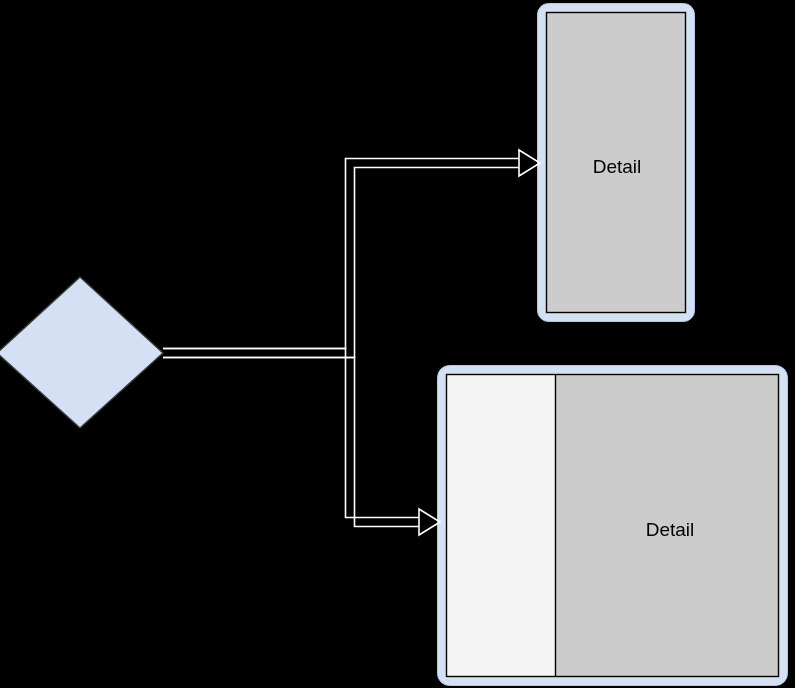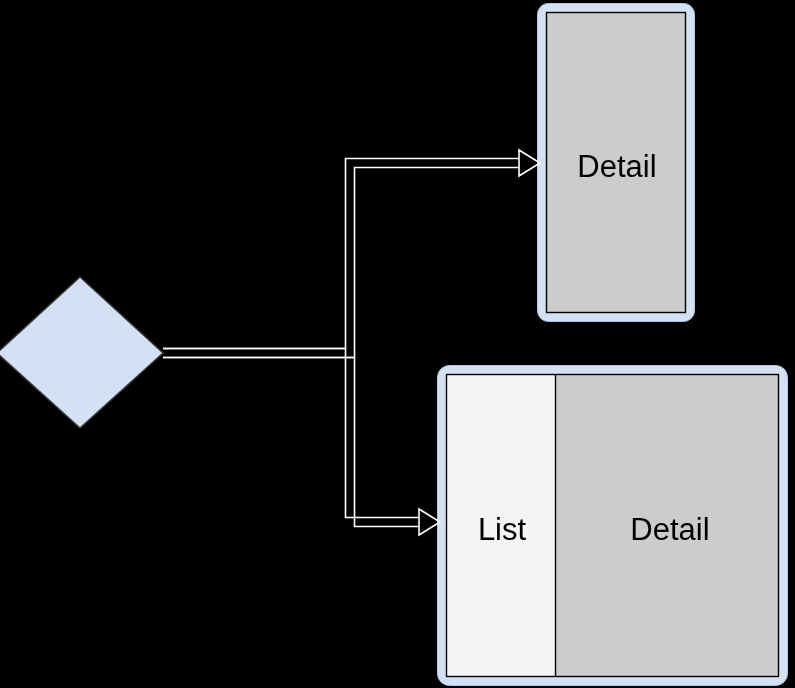--- a/index.html
+++ b/index.html
@@ -19,21 +19,21 @@
   .svg-layer {
     position: absolute;
     left: 0;
     top: 0;
     width: 795px;
     height: 688px;
   }
   .node-label {
     position: absolute;
     color: #000000;
-    font-size: 31px;
+    font-size: 19px;
     line-height: 27px;
     text-align: center;
     white-space: pre;
     pointer-events: none;
     font-family: "Liberation Sans", "DejaVu Sans", sans-serif;
   }
   
   #deeplink-label {
     left: 20px;
     top: 325px;
@@ -94,17 +94,16 @@
       <path d="M 163,348.5 L 345.5,348.5 L 345.5,517.5 L 419,517.5"></path>
       <path d="M 163,357.5 L 354.5,357.5 L 354.5,526.5 L 419,526.5"></path>
       <path d="M 419,509 L 440,522 L 419,535 Z" fill="none" stroke="#ffffff" stroke-width="1.6" stroke-linejoin="miter"></path>
     </g>
 
   </svg>
 
 
   <div class="node-label" id="top-detail-label">Detail</div>
 
-  <div class="node-label" id="bottom-list-label">List</div>
 
   <div class="node-label" id="bottom-detail-label">Detail</div>
 
 </div>
 
 </body></html>

